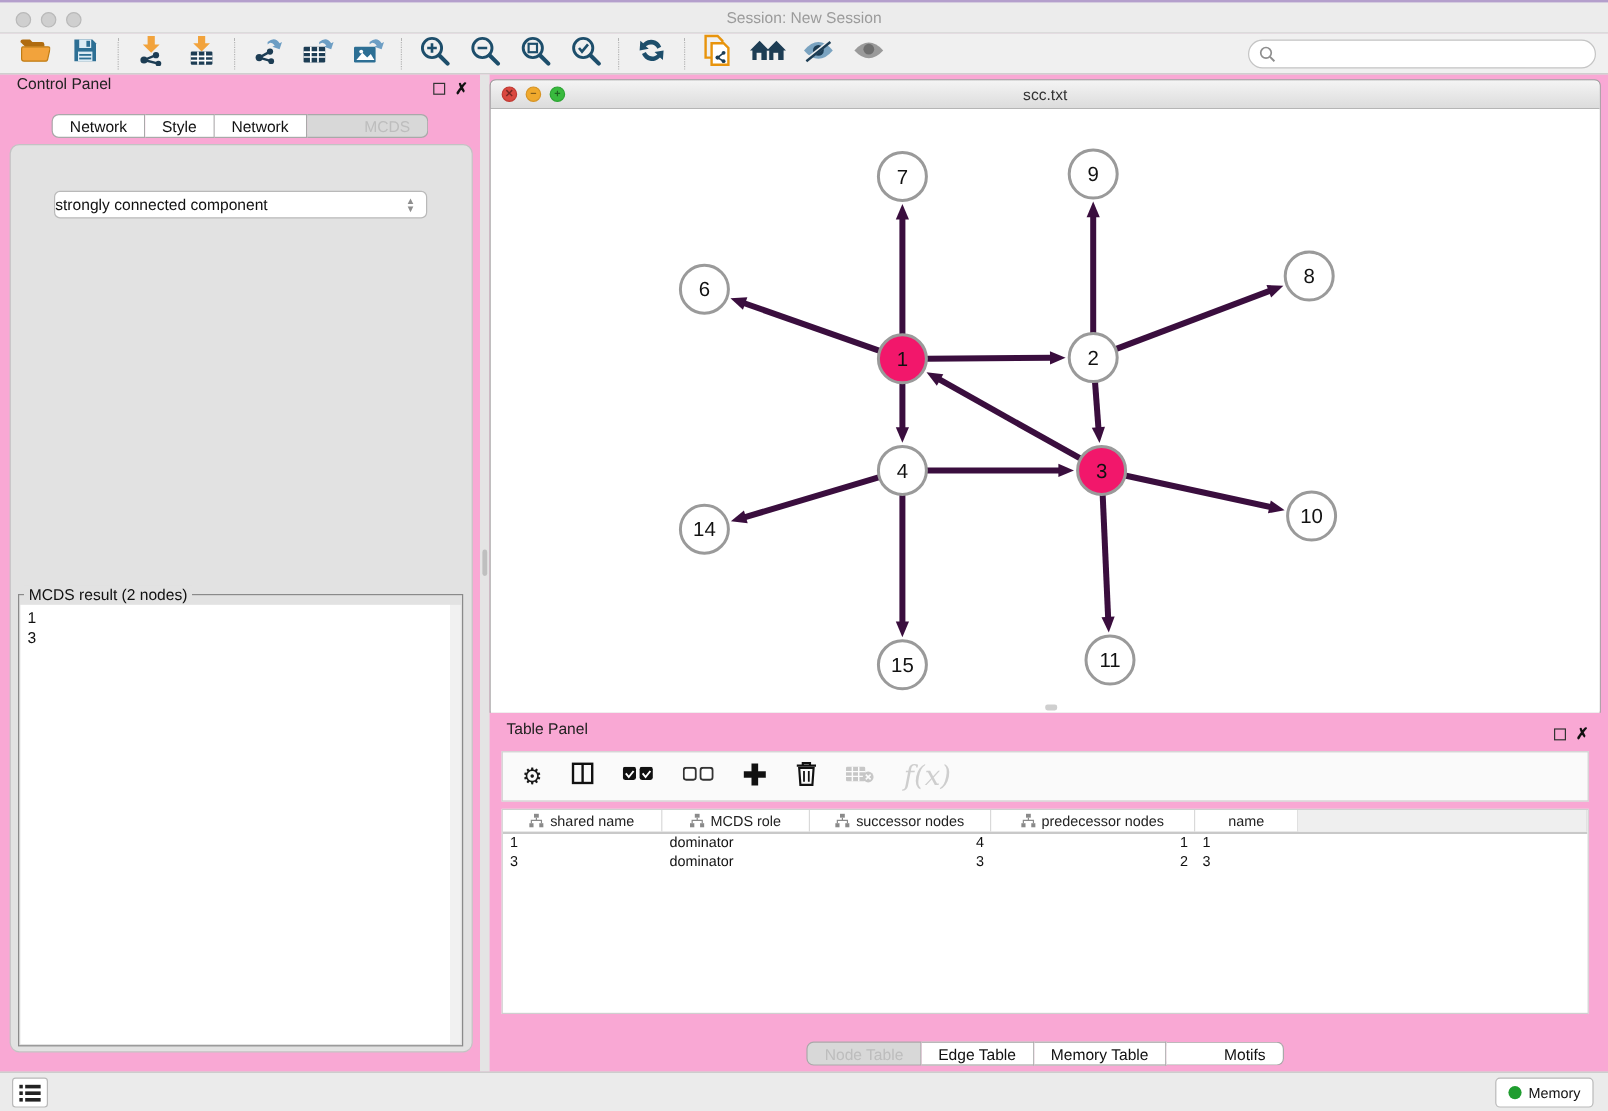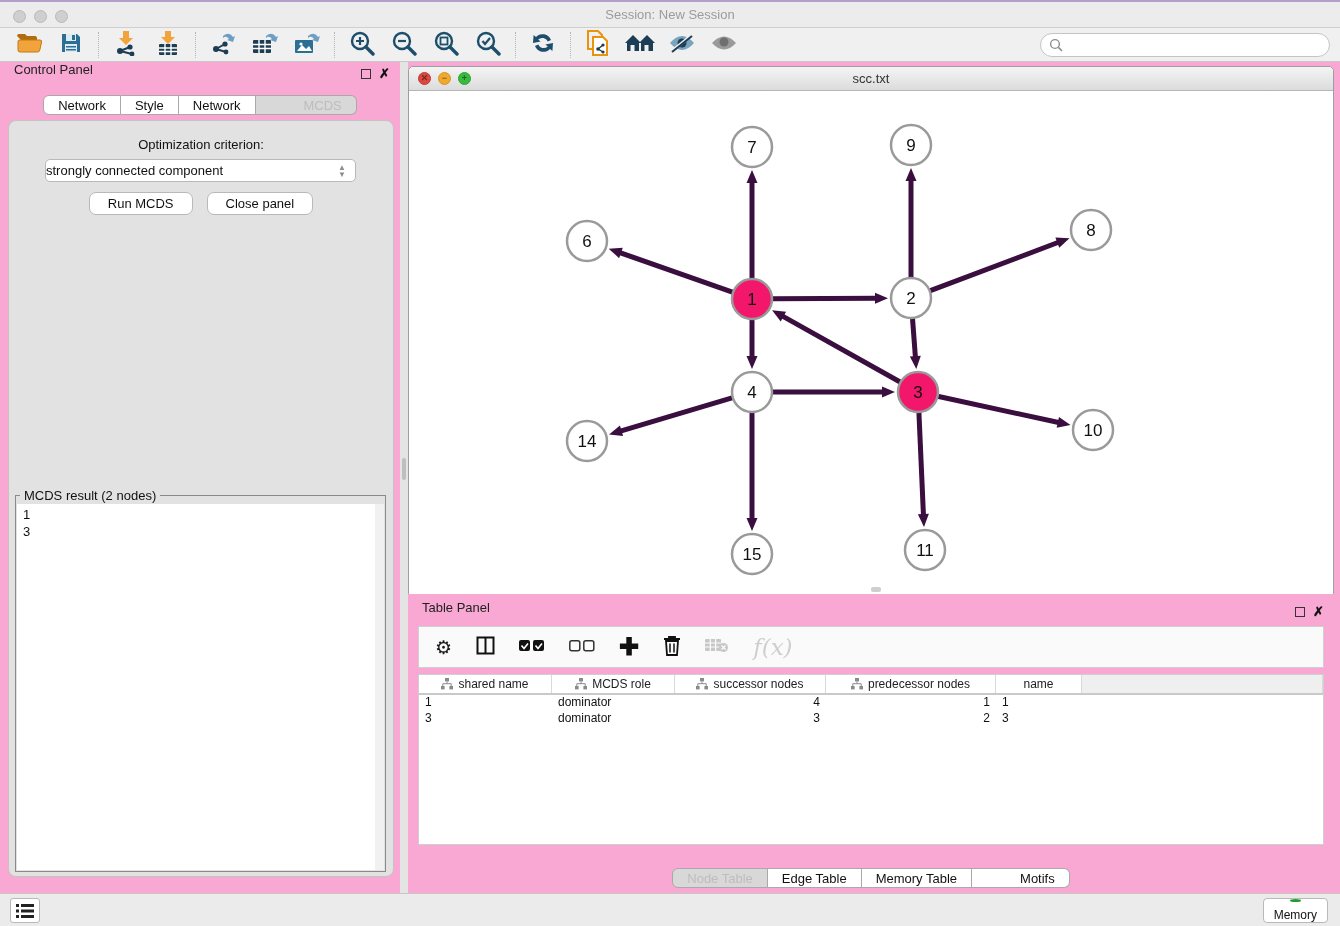--- a/index.html
+++ b/index.html
@@ -101,21 +101,21 @@
   .td.r { text-align:right; padding-right:6px; }
 
   .tp-tabs { position:absolute; left:0; bottom:3px; width:100%; }
 
   
   .statusbar { position:absolute; left:0; top:893px; width:1340px; height:33px; background:#ebebeb;
     border-top:1px solid #c6c6c6; }
   .sb-left-btn { position:absolute; left:10px; top:4px; width:30px; height:25px; background:#fff;
     border:1px solid #b9b9b9; border-radius:3px; display:flex; align-items:center; justify-content:center; }
   .sb-mem-btn { position:absolute; right:12px; top:4px; height:25px; background:#fff; border:1px solid #b9b9b9;
-    border-radius:4px; display:flex; align-items:center; gap:6px; padding:0 10px; font-size:12px; color:#111;flex-direction:column; }
+    border-radius:4px; display:flex; align-items:center; gap:6px; padding:0 10px; font-size:12px; color:#111; }
   .mem-dot { width:11px; height:11px; border-radius:50%; background:#1f9d2f; }
 
   svg text { font-family:"Liberation Sans",sans-serif; }
 </style>
 </head>
 <body>
 
 <div class="app">
 
   <div class="titlebar">
@@ -296,31 +296,26 @@
         <span class="close-x">✗</span>
       </span>
     </div>
     <div class="cp-tabs tabstrip" id="cp-tabs">
         <div class="tab">Network</div>
         <div class="tab">Style</div>
         <div class="tab">Network</div>
         <div class="tab selected">MCDS</div>
       </div>
     <div class="cp-body">
-      <div class="opt-label">Optimization criterion:</div>
       <div class="dropdown">
         <span>strongly connected component</span>
         <span class="dd-stepper">
             <span>▲</span>
             <span>▼</span>
           </span>
-      </div>
-      <div class="btn-row">
-        <button class="mac-btn">Run MCDS</button>
-        <button class="mac-btn">Close panel</button>
       </div>
       <div class="result-group">
         <span class="result-title">MCDS result (2 nodes)</span>
         <div class="result-area" id="result-area">1
 3</div>
         <div class="result-scroll"></div>
       </div>
     </div>
   </div>
 

